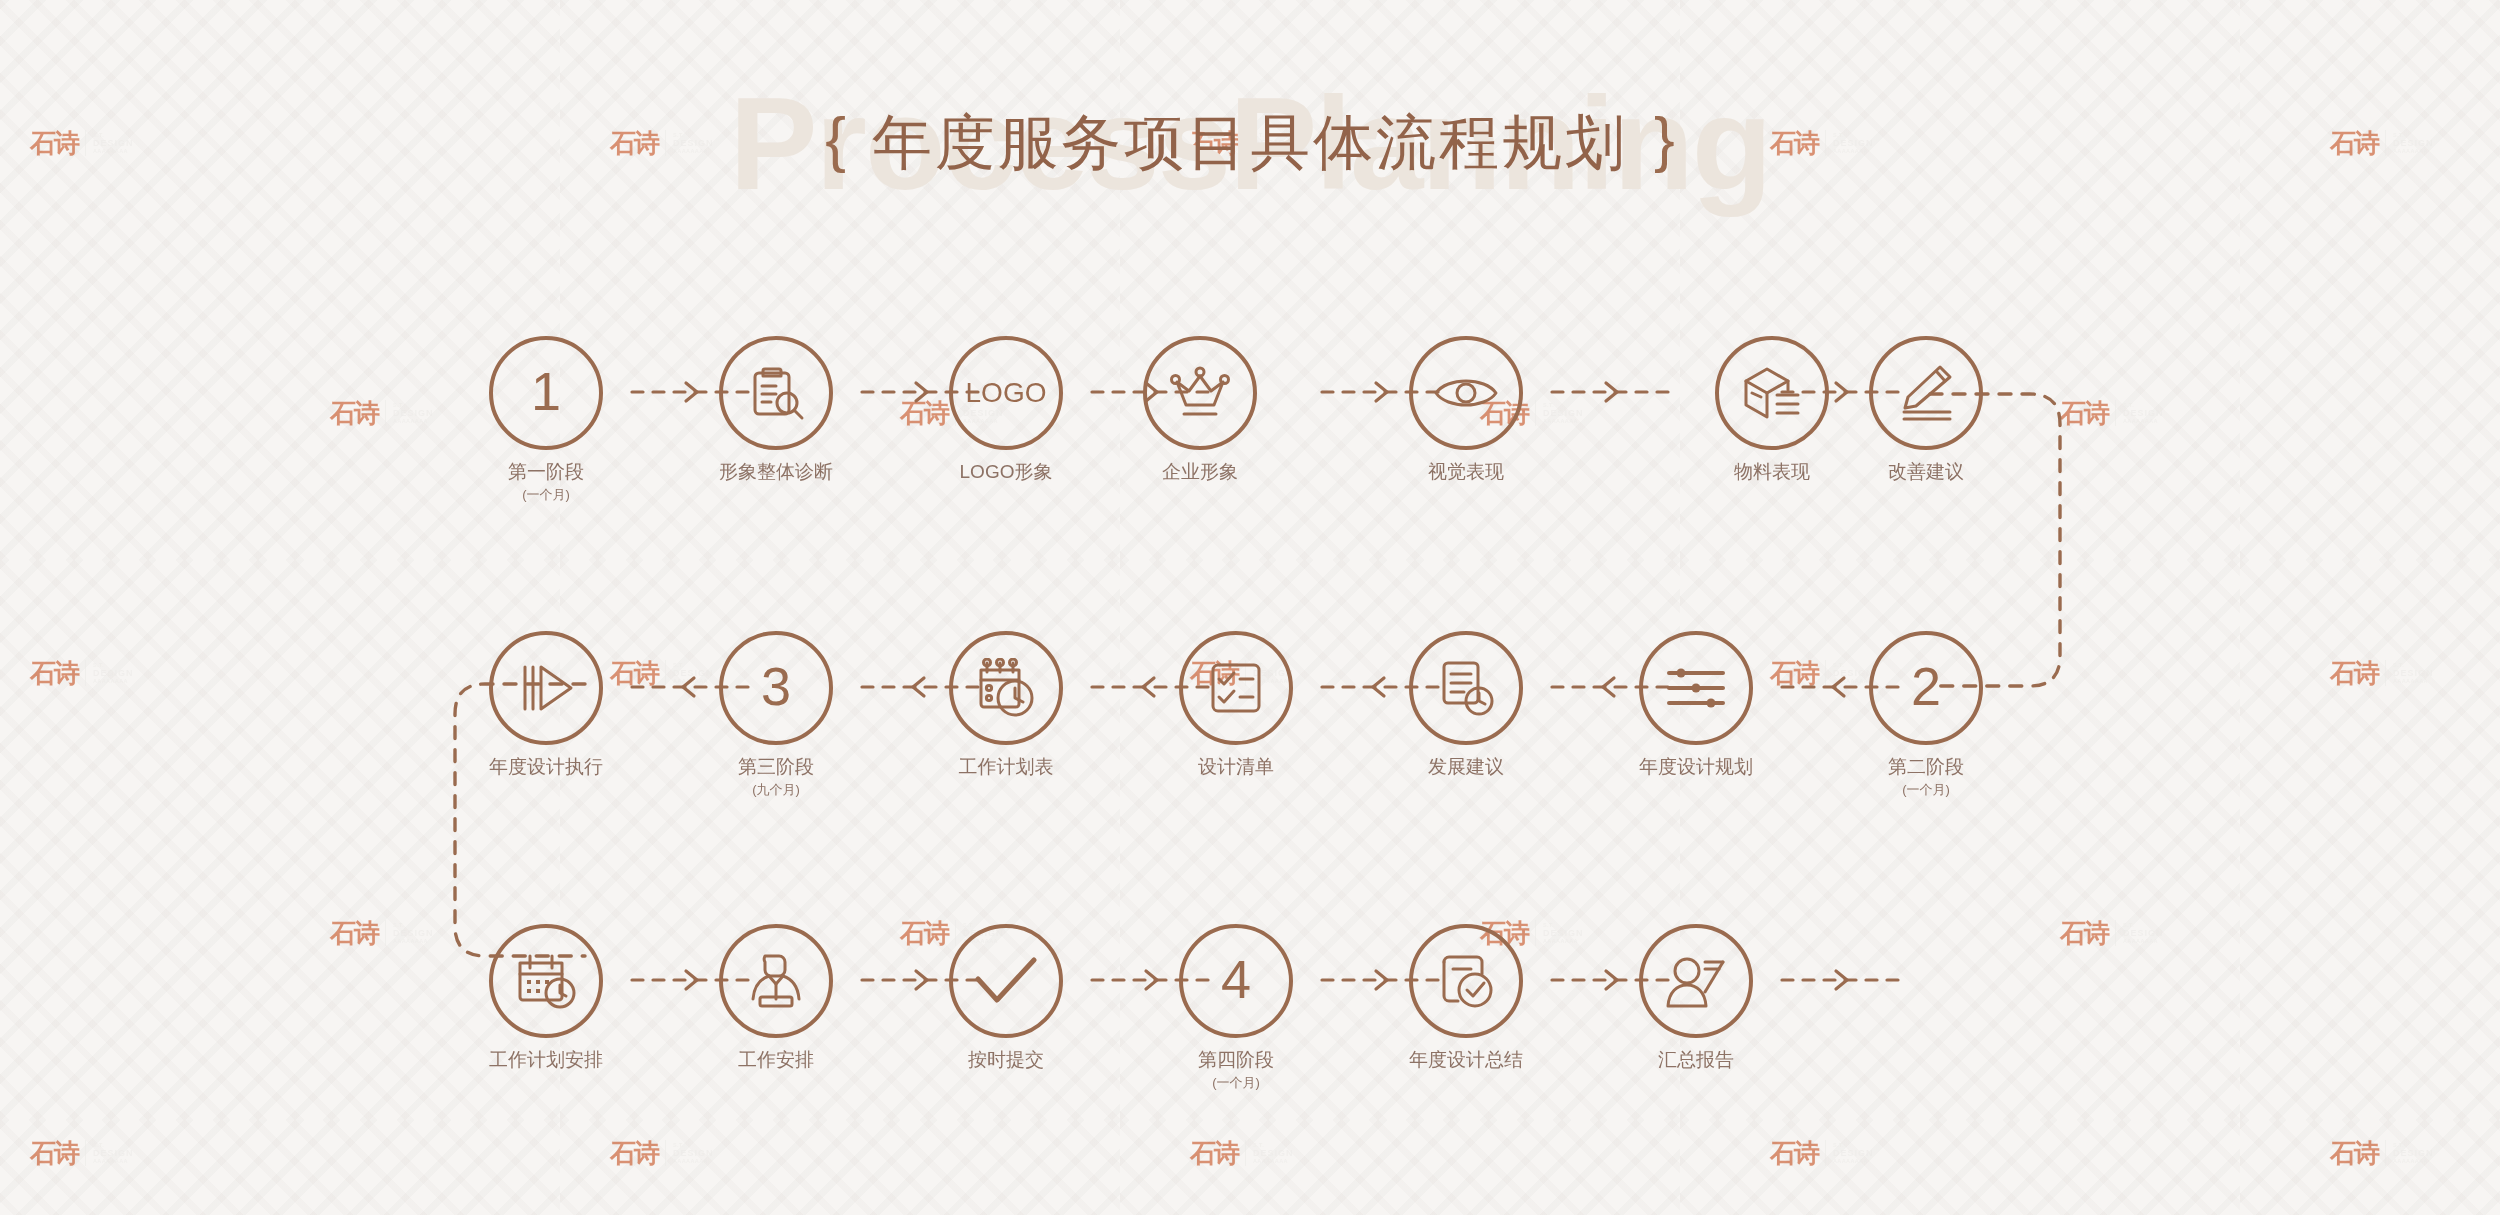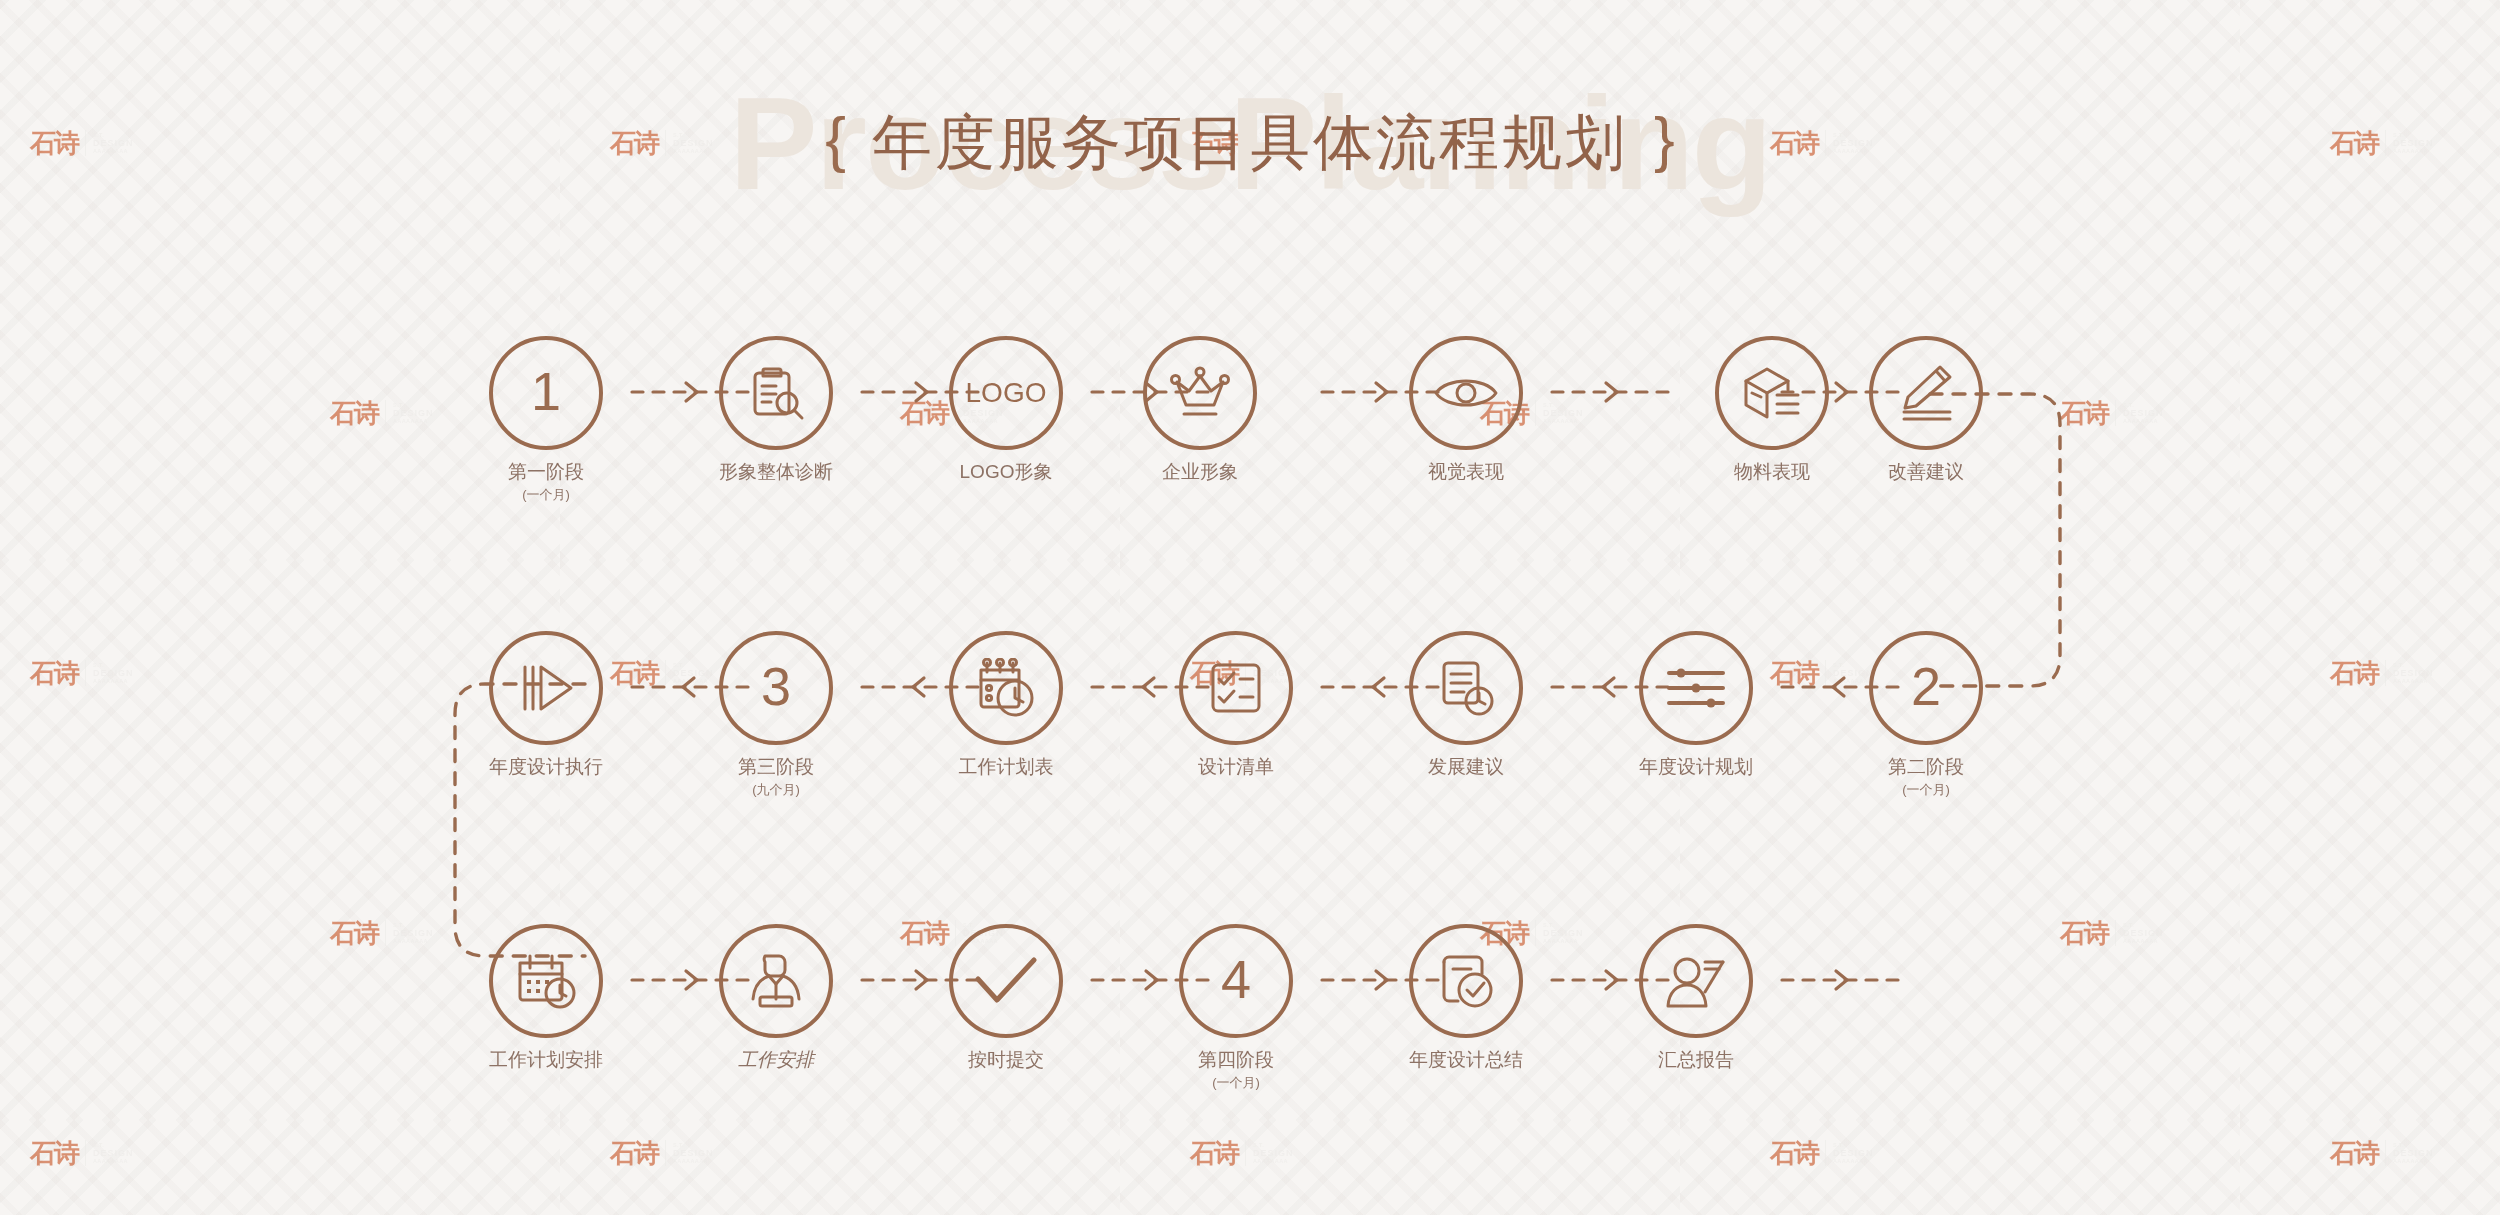--- a/index.html
+++ b/index.html
@@ -724,21 +724,21 @@
         <rect x="30" y="28" width="4" height="4" fill="#9a6b4f" stroke="none"></rect>
         <rect x="12" y="37" width="4" height="4" fill="#9a6b4f" stroke="none"></rect>
         <rect x="21" y="37" width="4" height="4" fill="#9a6b4f" stroke="none"></rect>
         <circle cx="45" cy="41" r="14"></circle>
         <polyline points="45,33 45,41 51,44"></polyline>
       </svg>
     </div>
     <div class="node-label">工作计划安排</div>
   </div>
 
-  <div class="node" style="left:776px; top:924px;font-style:italic;">
+  <div class="node" style="left:776px; top:924px;">
     <div class="circle">
       <svg width="56" height="60" viewBox="0 0 56 60" fill="none" stroke="#9a6b4f" stroke-width="3" stroke-linecap="round" stroke-linejoin="round">
         <path d="M17 5 h14 a6 6 0 0 1 6 6 v8 a6 6 0 0 1 -6 6 h-8 a6 6 0 0 1 -6 -6 v-8 a6 6 0 0 1 0 -6 z"></path>
         <path d="M21 25 L28 33 L35 25"></path>
         <path d="M21 25 C 12 28, 6 36, 5 48"></path>
         <path d="M35 25 C 44 28, 50 36, 51 48"></path>
         <line x1="28" y1="33" x2="28" y2="48"></line>
         <rect x="12" y="46" width="32" height="9" rx="2"></rect>
       </svg>
     </div>

